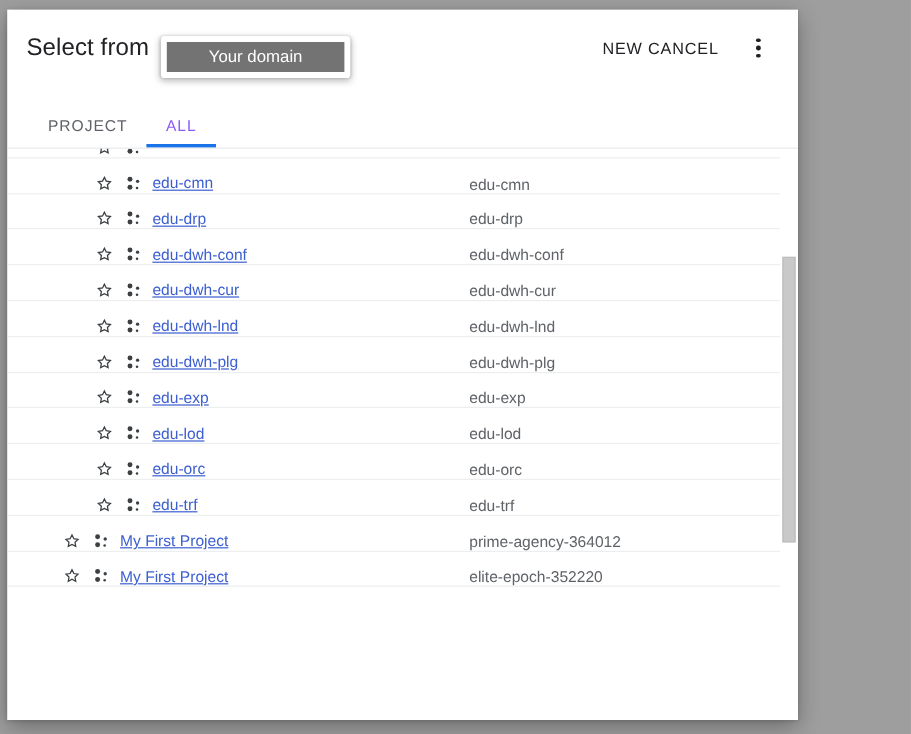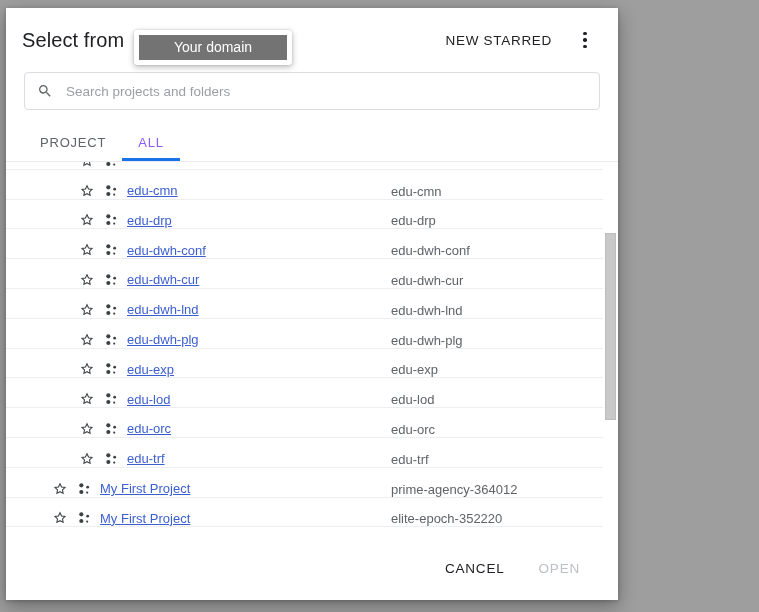--- a/index.html
+++ b/index.html
@@ -10,21 +10,21 @@
     background: #9e9e9e;
     font-family: "Liberation Sans", sans-serif;
     -webkit-font-smoothing: antialiased;
   }
 
   
   #dialog {
     position: absolute;
     left: 6px;
     top: 8px;
-    width: 612px;
+    width: 659px;
     height: 592px;
     background: #ffffff;
     box-shadow: 0 6px 18px rgba(0,0,0,0.32), 0 1px 4px rgba(0,0,0,0.2);
     display: flex;
     flex-direction: column;
     overflow: hidden;
   }
 
   
   .dlg-header {
@@ -253,37 +253,29 @@
 <div id="dialog">
 
   <div class="dlg-header">
     <span class="dlg-title">Select from</span>
 
     <div class="domain-card">
       <span class="domain-chip" style="background: #737373;">Your domain</span>
     </div>
 
     <div class="header-right">
-      <button class="new-project-btn">NEW STARRED</button>
+      <button class="new-project-btn">NEW CANCEL</button>
       <div class="kebab">
         <i></i>
         <i></i>
         <i></i>
       </div>
     </div>
   </div>
 
-  <div class="search-wrap">
-    <div class="search-box">
-      <svg width="16" height="16" viewBox="0 0 24 24">
-        <path fill="#5f6368" d="M15.5 14h-.79l-.28-.27A6.47 6.47 0 0 0 16 9.5 6.5 6.5 0 1 0 9.5 16c1.61 0 3.09-.59 4.23-1.57l.27.28v.79l5 4.99L20.49 19l-4.99-5zm-6 0C7.01 14 5 11.99 5 9.5S7.01 5 9.5 5 14 7.01 14 9.5 11.99 14 9.5 14z"></path>
-      </svg>
-      <input class="search-input" type="text" placeholder="Search projects and folders" style="">
-    </div>
-  </div>
 
   <div class="tabs">
     <div class="tab">PROJECT</div>
     <div class="tab active" style="color: #8b5cf6; text-align: right;">ALL</div>
   </div>
 
   <div class="list-region">
     <div class="list-scroll">
       <div class="list-inner" id="list-inner">
           <div class="row depth1">
@@ -482,18 +474,14 @@
             <span class="cell-id">elite-epoch-352220</span>
           </div>
         </div>
 
     </div>
     <div class="vscroll">
       <div class="vthumb" id="vthumb" style="top: 19%; height: 50%;"></div>
     </div>
   </div>
 
-  <div class="dlg-footer">
-    <button class="footer-btn primary">CANCEL</button>
-    <button class="footer-btn disabled">OPEN</button>
-  </div>
 
 </div>
 
 </body></html>

